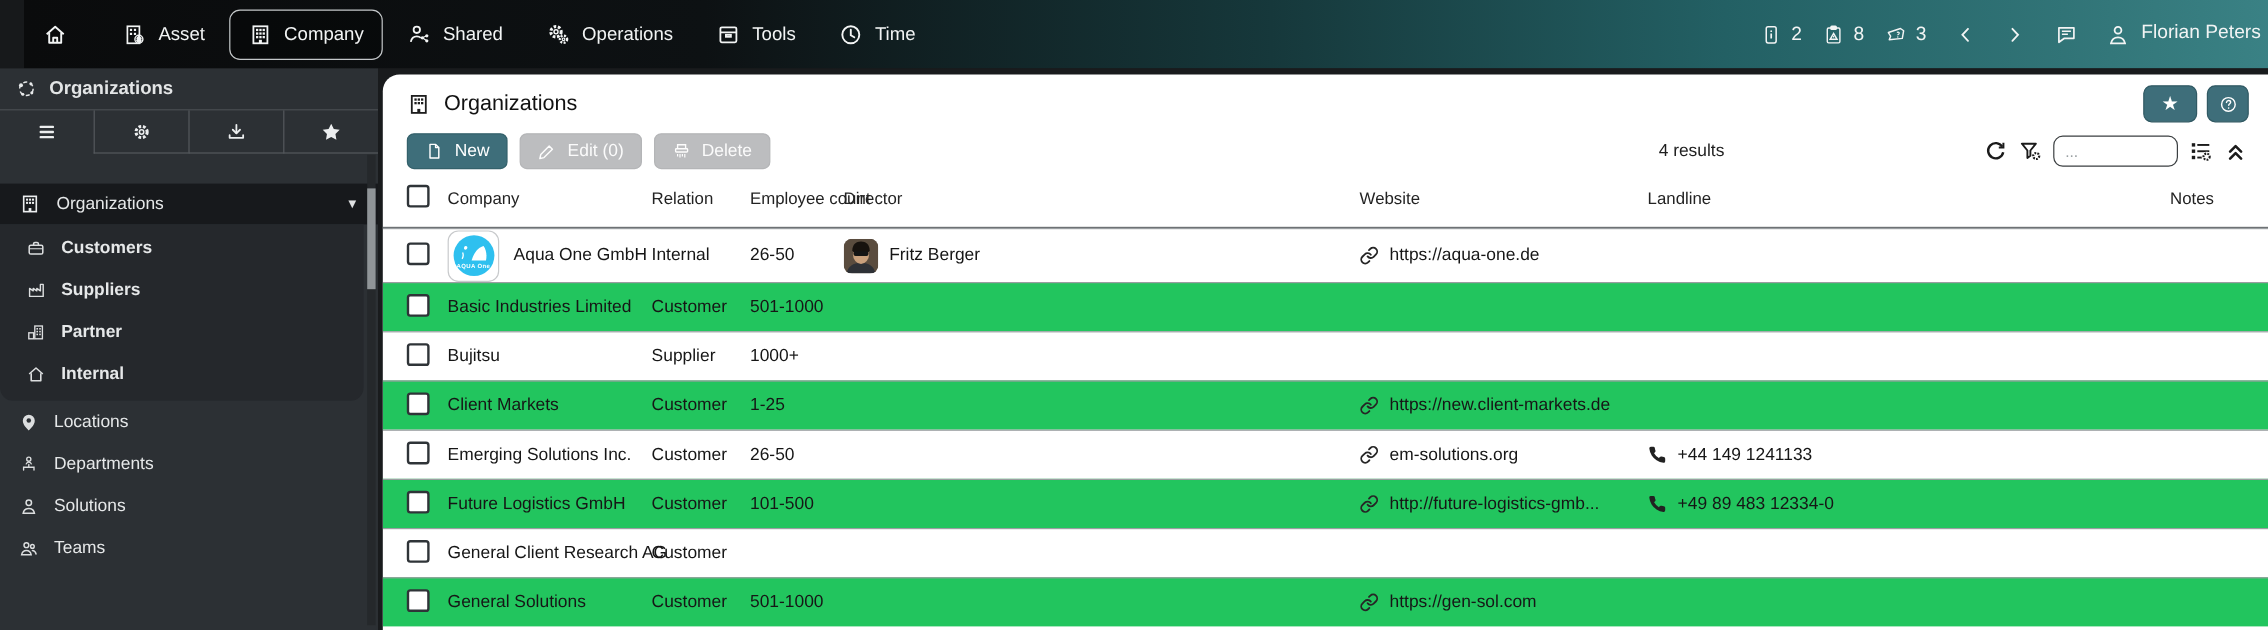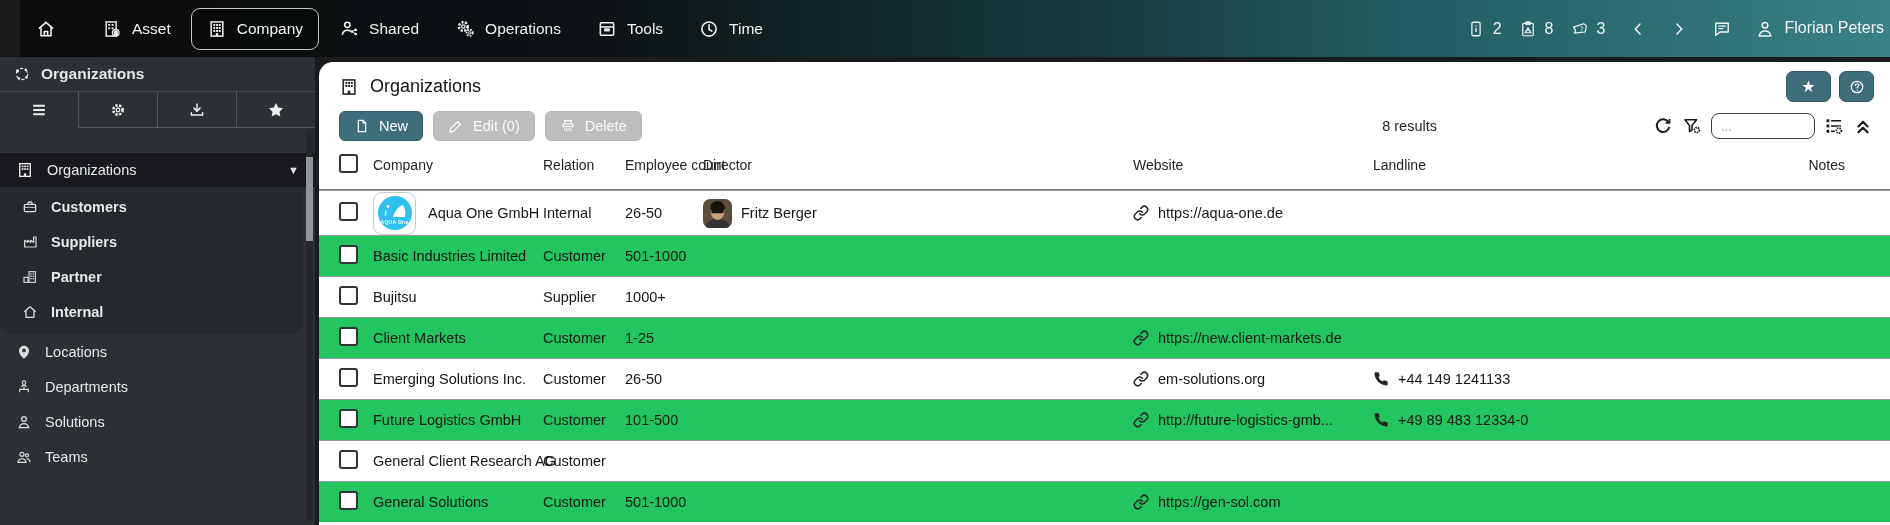--- a/index.html
+++ b/index.html
@@ -386,21 +386,21 @@
         <span>Edit (0)</span>
       </div>
       <div class="btn btn-dis">
         <svg class="ic16" viewBox="0 0 24 24" fill="none" stroke="#fdfdfd" stroke-width="1.7">
             <path d="M7 9V4h10v5"></path>
             <rect x="4.5" y="9" width="15" height="4" rx="1"></rect>
             <path d="M7 15.5v3M10 15.5v4.5M13 15.5v3M16 15.5v4.5" stroke-width="1.5"></path>
           </svg>
         <span>Delete</span>
       </div>
-      <span class="results">8 results</span>
+      <span class="results">4 results</span>
       <div class="list-tools">
         <svg class="ic20" viewBox="0 0 24 24" fill="none" stroke="#1b1b1b" stroke-width="2.4">
             <path d="M18.6 7.5A7.6 7.6 0 1 0 19.6 13"></path>
             <path d="M19.8 3.6v4.6h-4.6" stroke-width="2"></path>
           </svg>
         <svg class="ic20" viewBox="0 0 24 24" fill="none" stroke="#1b1b1b" stroke-width="1.9" stroke-linejoin="round">
             <path d="M3.5 4.5h14L12 11.3v5.2l-3 2.2v-7.4z"></path>
             <circle cx="17.8" cy="16.8" r="3" stroke-width="2.2" stroke-dasharray="1.8 1.2"></circle>
           </svg>
         <input class="search" type="text" placeholder="..." style="">

